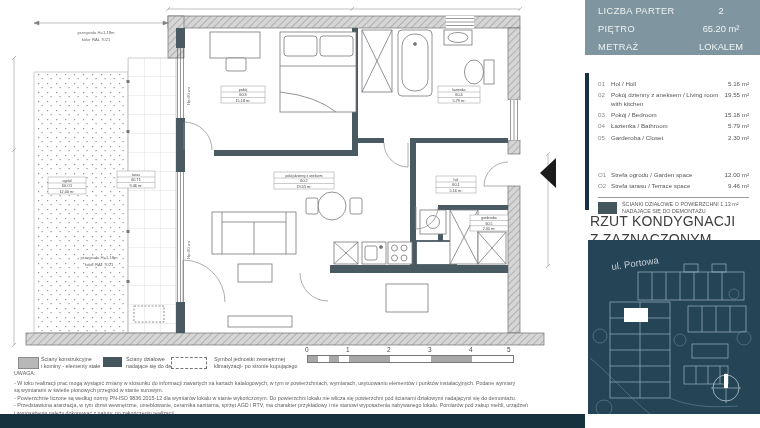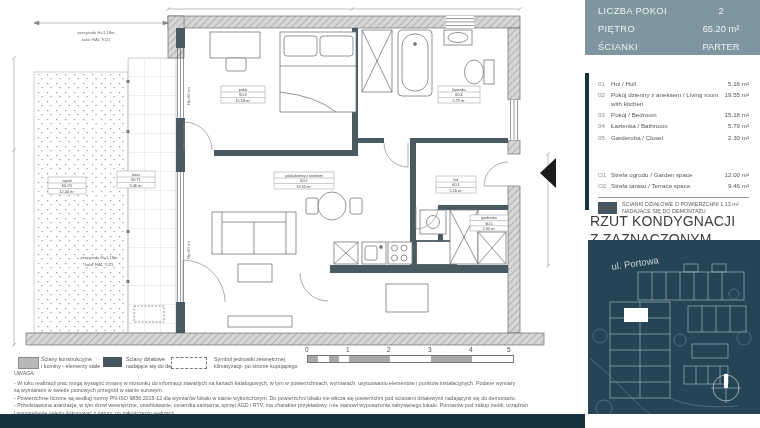--- a/index.html
+++ b/index.html
@@ -330,30 +330,30 @@
     <div>i wyposażenia należy dokonywać z natury, po zakończeniu realizacji.</div>
   </div>
 
   <div class="footer-left abs"></div>
   <div class="footer-right abs"></div>
 
   <aside class="sidebar abs">
 
     <div class="spec-panel abs">
       <div class="spec-row">
-        <span class="spec-label">LICZBA POKOI</span>
+        <span class="spec-label">LICZBA PARTER</span>
         <span class="spec-value">2</span>
       </div>
       <div class="spec-row">
         <span class="spec-label">PIĘTRO</span>
         <span class="spec-value">65.20 m²</span>
       </div>
       <div class="spec-row">
-        <span class="spec-label">ŚCIANKI</span>
-        <span class="spec-value">PARTER</span>
+        <span class="spec-label">METRAŻ</span>
+        <span class="spec-value">LOKALEM</span>
       </div>
     </div>
 
     <div class="accent-bar abs"></div>
 
     <div class="room-list abs">
       <div class="lrow">
         <span class="no">01</span>
         <span class="nm">Hol / Holl</span>
         <span class="ar">5.16 m²</span>

